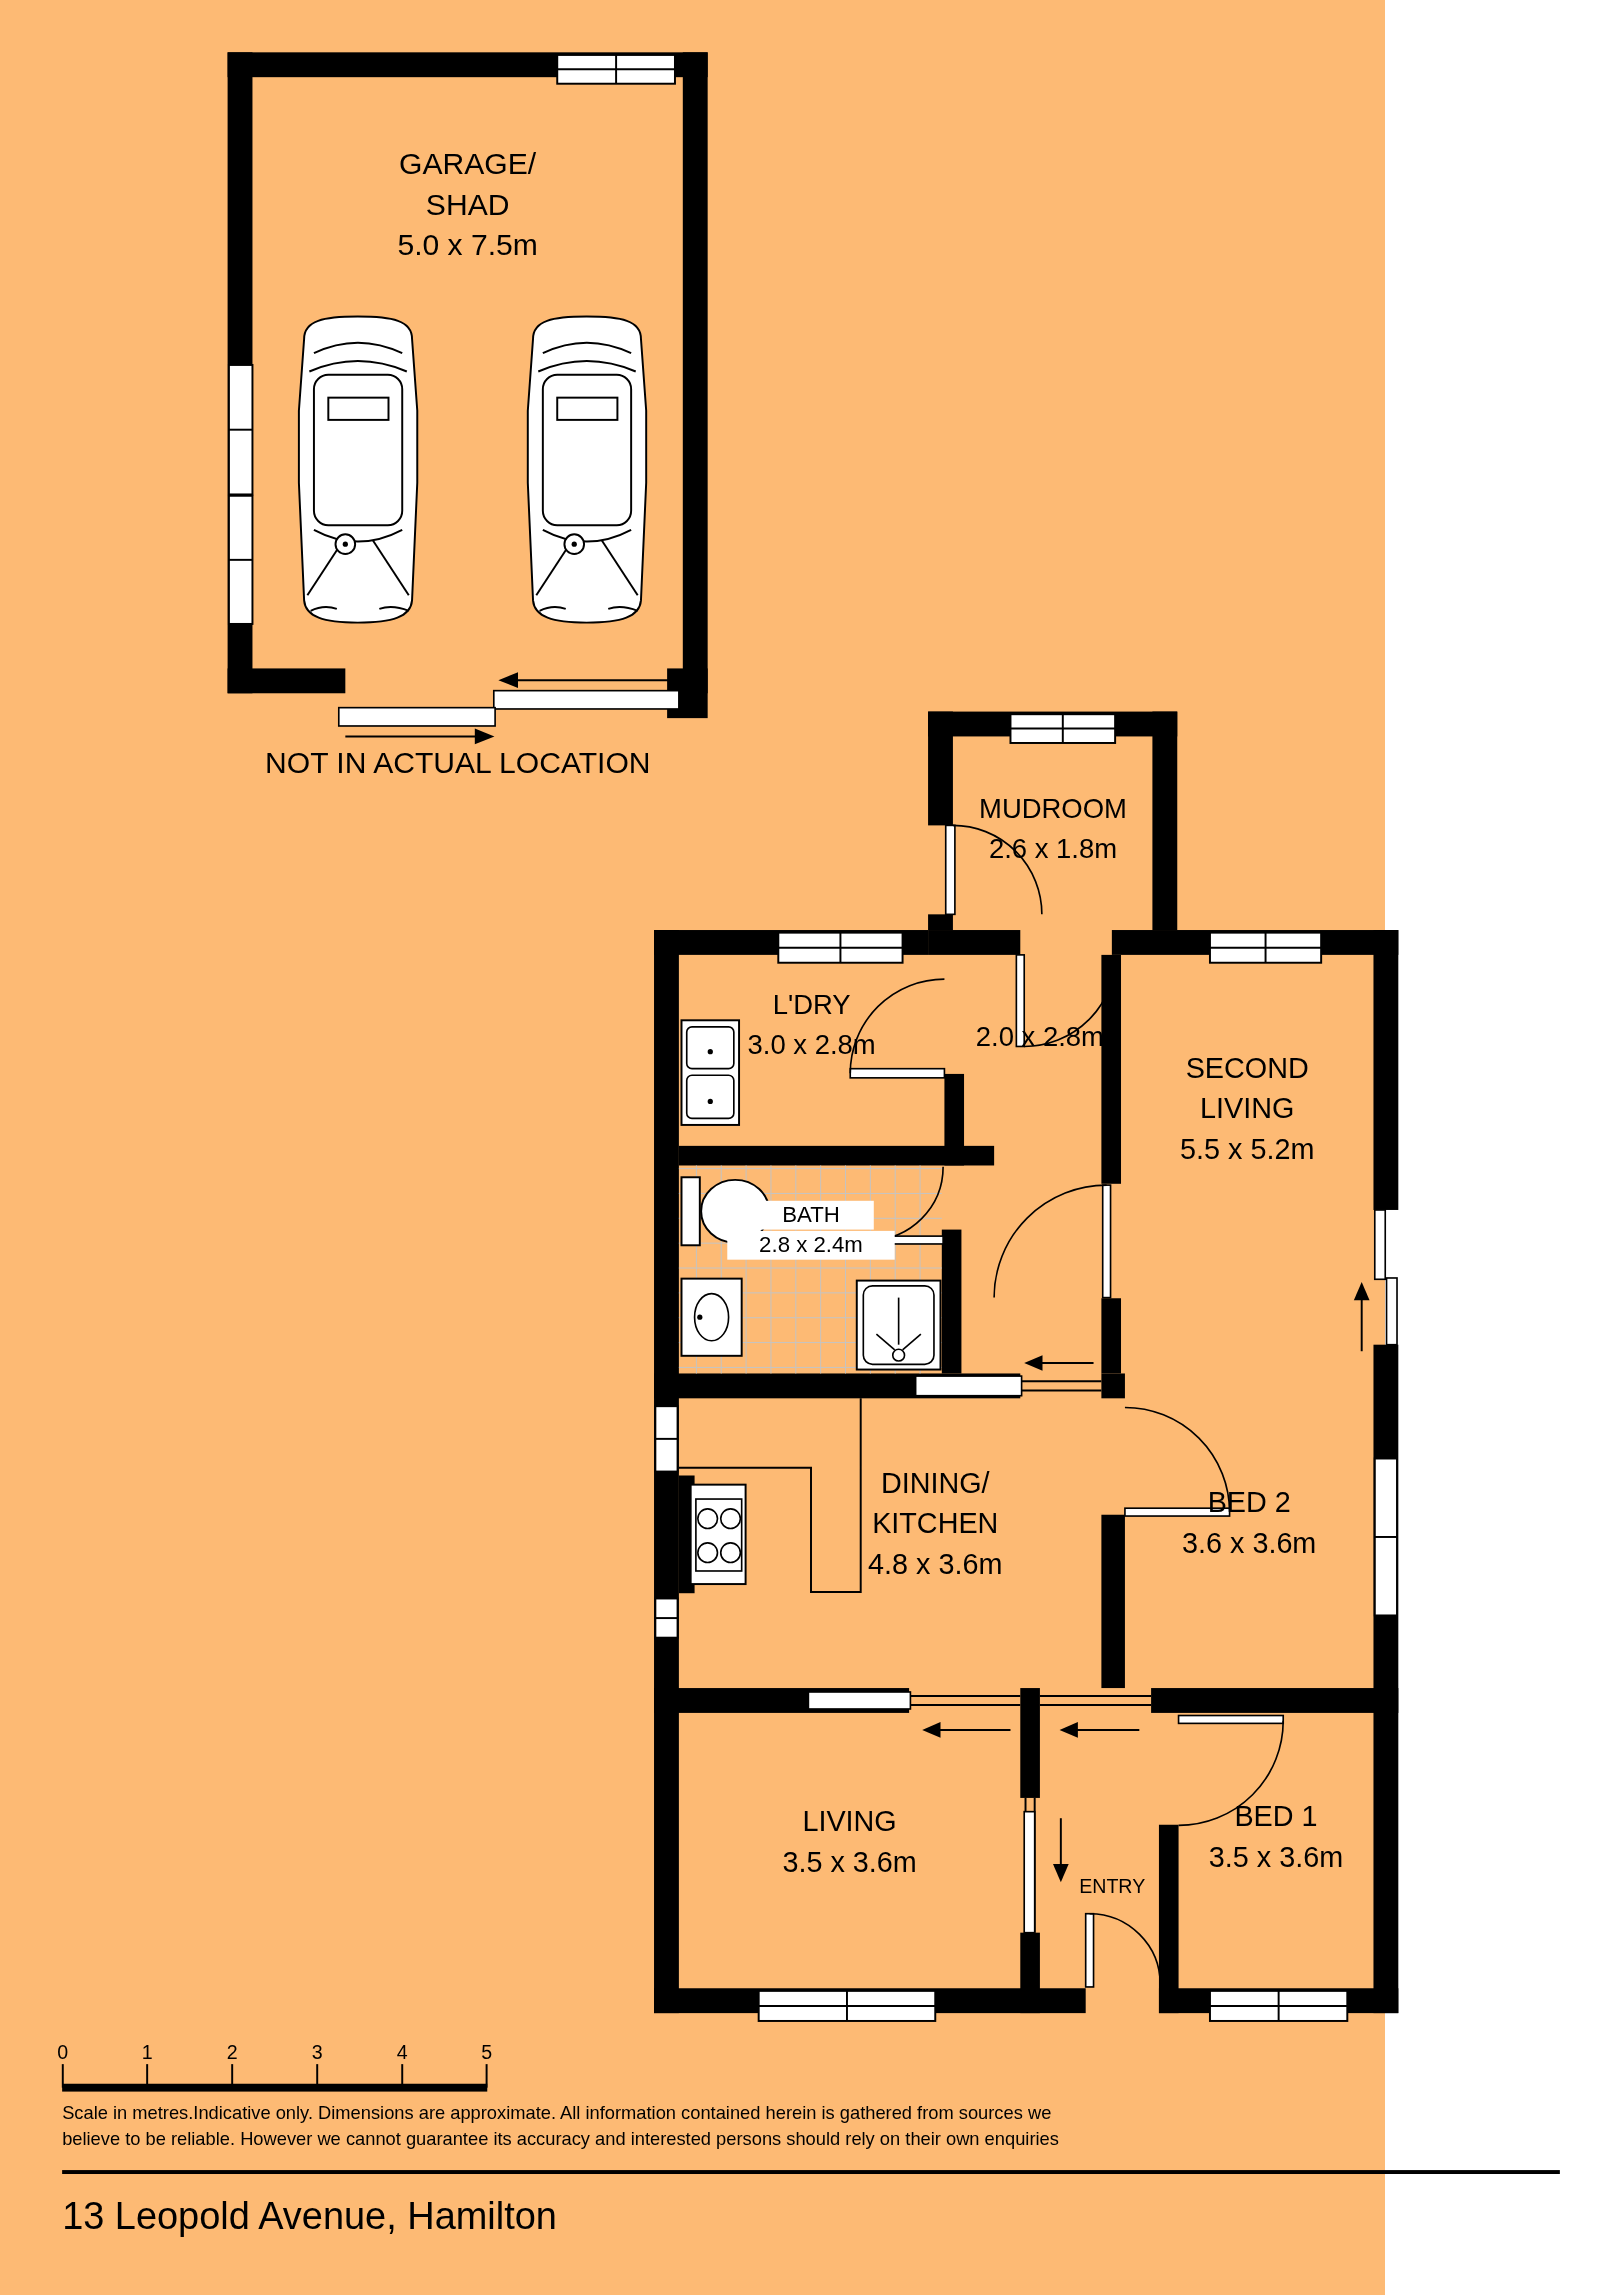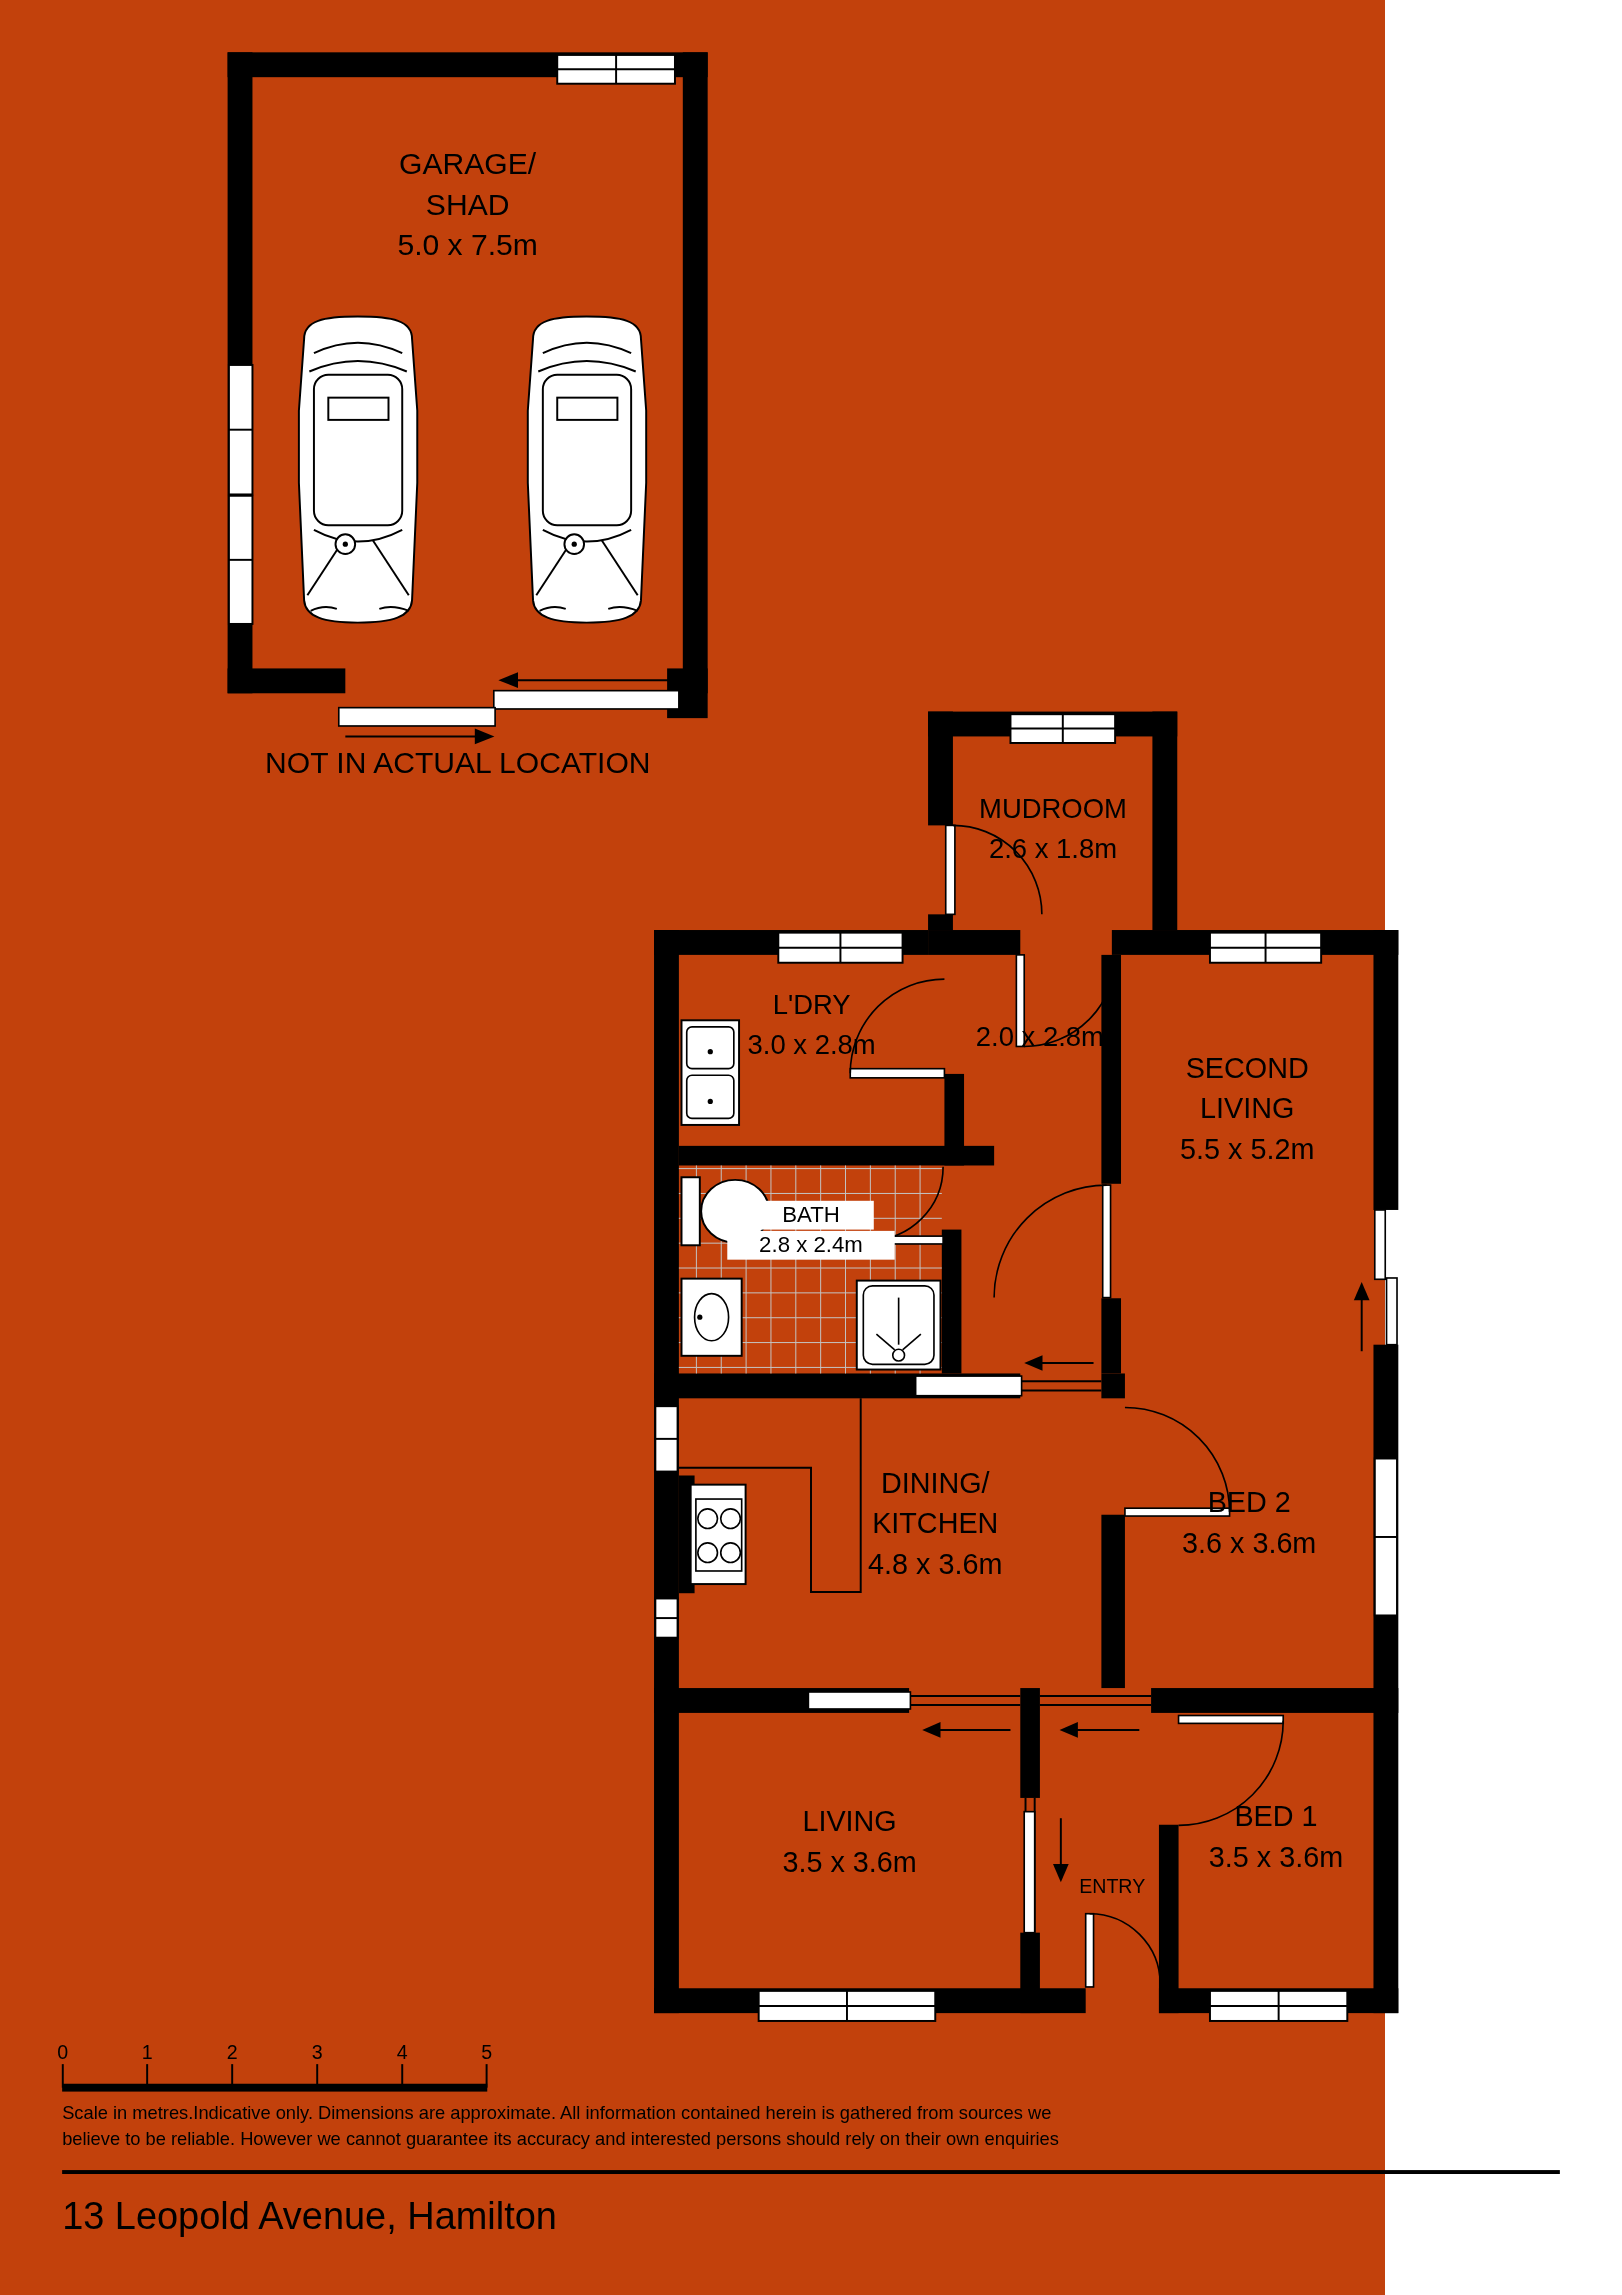--- a/index.html
+++ b/index.html
@@ -1,16 +1,16 @@
 <!DOCTYPE html>
 <html style="font-size:10.5px"><head>
 <meta charset="utf-8">
 <style>
   html,body{margin:0;padding:0;background:#fff;}
-  .page{position:relative;width:1385px;height:2295px;background:#c2410c;}
+  .page{position:relative;width:1385px;height:2295px;background:#fdba74;}
   svg text{font-family:"Liberation Sans","DejaVu Sans",sans-serif;fill:#000;}
   .t46{font-size:46px;text-anchor:middle;}
   .t44{font-size:44px;text-anchor:middle;}
   .t42{font-size:42px;text-anchor:middle;}
   .t34{font-size:34px;text-anchor:middle;}
   .t30{font-size:30px;text-anchor:middle;}
   .t30s{font-size:30px;text-anchor:start;}
   .t28s{font-size:28px;text-anchor:start;}
   .t58s{font-size:58px;text-anchor:start;}
   .wall{fill:#000;}

